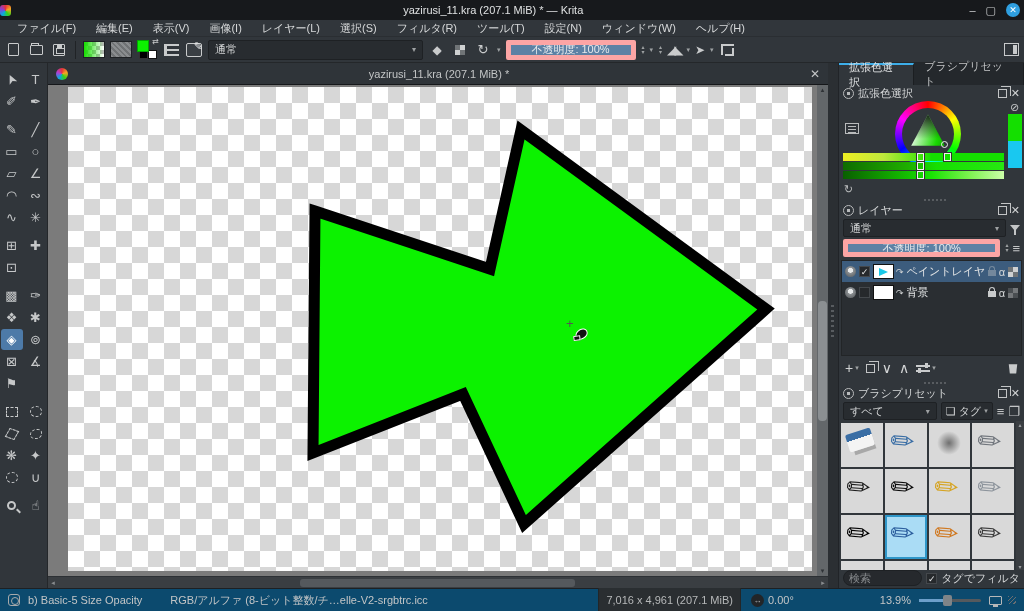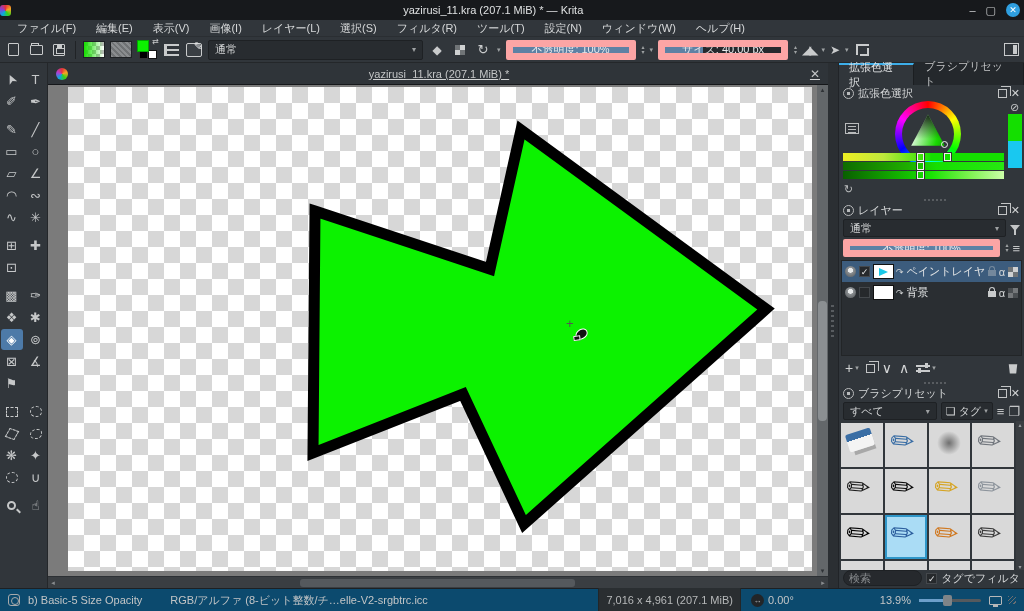--- a/index.html
+++ b/index.html
@@ -33,21 +33,21 @@
   .fgbg .bgw{position:absolute;right:0;bottom:0;width:9px;height:9px;background:#fff;border:1px solid #111;}
   .fgbg .bgb{position:absolute;left:2px;bottom:0;width:9px;height:9px;background:#000;border:1px solid #333;}
   .fgbg .fg{position:absolute;left:0;top:0;width:12px;height:12px;border:1px solid #0a0;}
   .fgbg .swap{position:absolute;right:-2px;top:-3px;font-size:8px;color:#c9cbcc;}
   .preset-list{width:15px;height:12px;border-left:3px solid #c9cbcc;background:repeating-linear-gradient(#c9cbcc 0 2px,transparent 2px 5px);}
   .brushedit{width:16px;height:14px;border:1px solid #c9cbcc;border-radius:2px;position:relative;background:#3a3f44;}
   .brushedit::after{content:"✎";position:absolute;right:-2px;top:-4px;font-size:11px;color:#e8eaeb;}
   .dd{height:20px;background:#282c30;border:1px solid #1e2124;border-radius:2px;display:flex;align-items:center;padding:0 6px;color:#d2d4d5;}
   .dd .caret{margin-left:auto;color:#9ea1a3;font-size:8px;}
   .dd-blend{width:215px;}
-  .slider{position:relative;height:20px;background:#26292d;border:7px solid #fca5a5;border-radius:2px;overflow:hidden;display:flex;align-items:center;justify-content:center;}
+  .slider{position:relative;height:20px;background:#26292d;border:5px solid #fca5a5;border-radius:2px;overflow:hidden;display:flex;align-items:center;justify-content:center;}
   .slider .fill{position:absolute;left:0;top:0;bottom:0;background:#5d81a4;}
   .slider .lab{position:relative;color:#e8eaec;z-index:2;}
   .spin{display:flex;flex-direction:column;justify-content:center;font-size:6px;color:#9ea1a3;line-height:5px;margin-left:1px;}
   .vsep{width:1px;height:18px;background:#202326;margin:0 2px;}
   .mirror-ico{font-size:12px;color:#c9cbcc;letter-spacing:-2px;}
   .smallcaret{font-size:7px;color:#9ea1a3;}
   .trim-ico{width:13px;height:11px;border-left:2px solid #c9cbcc;border-top:2px solid #c9cbcc;position:relative;}
   .trim-ico::after{content:"";position:absolute;left:2px;top:2px;width:7px;height:6px;border-right:2px solid #c9cbcc;border-bottom:2px solid #c9cbcc;}
   .wspanel{width:15px;height:13px;border:1px solid #c9cbcc;position:relative;}
   .wspanel::after{content:"";position:absolute;right:1px;top:1px;width:4px;height:9px;background:#c9cbcc;}
@@ -65,21 +65,21 @@
   .sel-rect{width:12px;height:10px;border:1px dashed #c6c8c9;}
   .sel-ell{width:12px;height:11px;border:1px dashed #c6c8c9;border-radius:50%;}
   .sel-poly{width:10px;height:10px;border:1px dashed #c6c8c9;transform:rotate(20deg) skewX(-10deg);}
   .sel-free{width:12px;height:10px;border:1px dashed #c6c8c9;border-radius:60% 40% 55% 45%;}
   .mag{width:9px;height:9px;border:2px solid #c6c8c9;border-radius:50%;position:relative;}
   .mag::after{content:"";position:absolute;left:7px;top:7px;width:5px;height:2px;background:#c6c8c9;transform:rotate(45deg);}
 
   
   .canvas-col{width:780px;display:flex;flex-direction:column;flex:none;min-height:0;}
   .doc-tabbar{height:22px;background:#24282c;flex:none;display:flex;}
-  .doc-tab{flex:1;background:#2f3439;border-bottom:1px solid #15171a;display:flex;align-items:center;padding:0 8px;text-decoration:underline;}
+  .doc-tab{flex:1;background:#2f3439;border-bottom:1px solid #15171a;display:flex;align-items:center;padding:0 8px;}
   .doc-tab .dticon{width:12px;height:12px;border-radius:50%;background:conic-gradient(#e4323c,#f5a623,#35d215,#0aa8e0,#b03fd6,#e4323c);flex:none;}
   .doc-tab .dtlabel{flex:1;text-align:center;color:#c3c5c6;}
   .doc-tab .dtclose{color:#c3c5c6;font-size:12px;flex:none;}
   .viewport{flex:1;position:relative;background:#7b7b7b;min-height:0;}
   .checker{position:absolute;left:20px;top:2px;width:744px;height:484px;background:conic-gradient(#ffffff 0 90deg,#d7d7d7 0 180deg,#ffffff 0 270deg,#d7d7d7 0) 0 0/32px 32px;}
   .arrow-svg{position:absolute;left:0;top:0;pointer-events:none;}
   .vscroll{position:absolute;right:0;top:0;bottom:0;width:11px;background:#63676a;}
   .vscroll .arr{position:absolute;left:0;width:11px;height:10px;color:#2e3236;font-size:7px;text-align:center;line-height:10px;}
   .vscroll .thumb{position:absolute;left:1px;width:9px;background:#8b8f92;border-radius:4px;}
   .hscroll{height:12px;background:#3a3e42;flex:none;position:relative;border-top:1px solid #2c3034;}
@@ -258,24 +258,20 @@
     <span class="smallcaret">▾</span>
     <div class="slider" style="width:130px">
       <span class="fill" style="width:100%"></span>
       <span class="lab">不透明度: 100%</span>
     </div>
     <span class="spin">
         <span>▴</span>
         <span>▾</span>
       </span>
     <span class="smallcaret">▾</span>
-    <div class="slider" style="width:130px">
-      <span class="fill" style="width:33%"></span>
-      <span class="lab">サイズ: 40.00 px</span>
-    </div>
     <span class="spin">
         <span>▴</span>
         <span>▾</span>
       </span>
     <span class="mirror-ico">◢◣</span>
     <span class="smallcaret">▾</span>
     <span class="mirror-ico" style="letter-spacing:0">➤</span>
     <span class="smallcaret">▾</span>
     <span class="tbico">
         <span class="trim-ico"></span>

